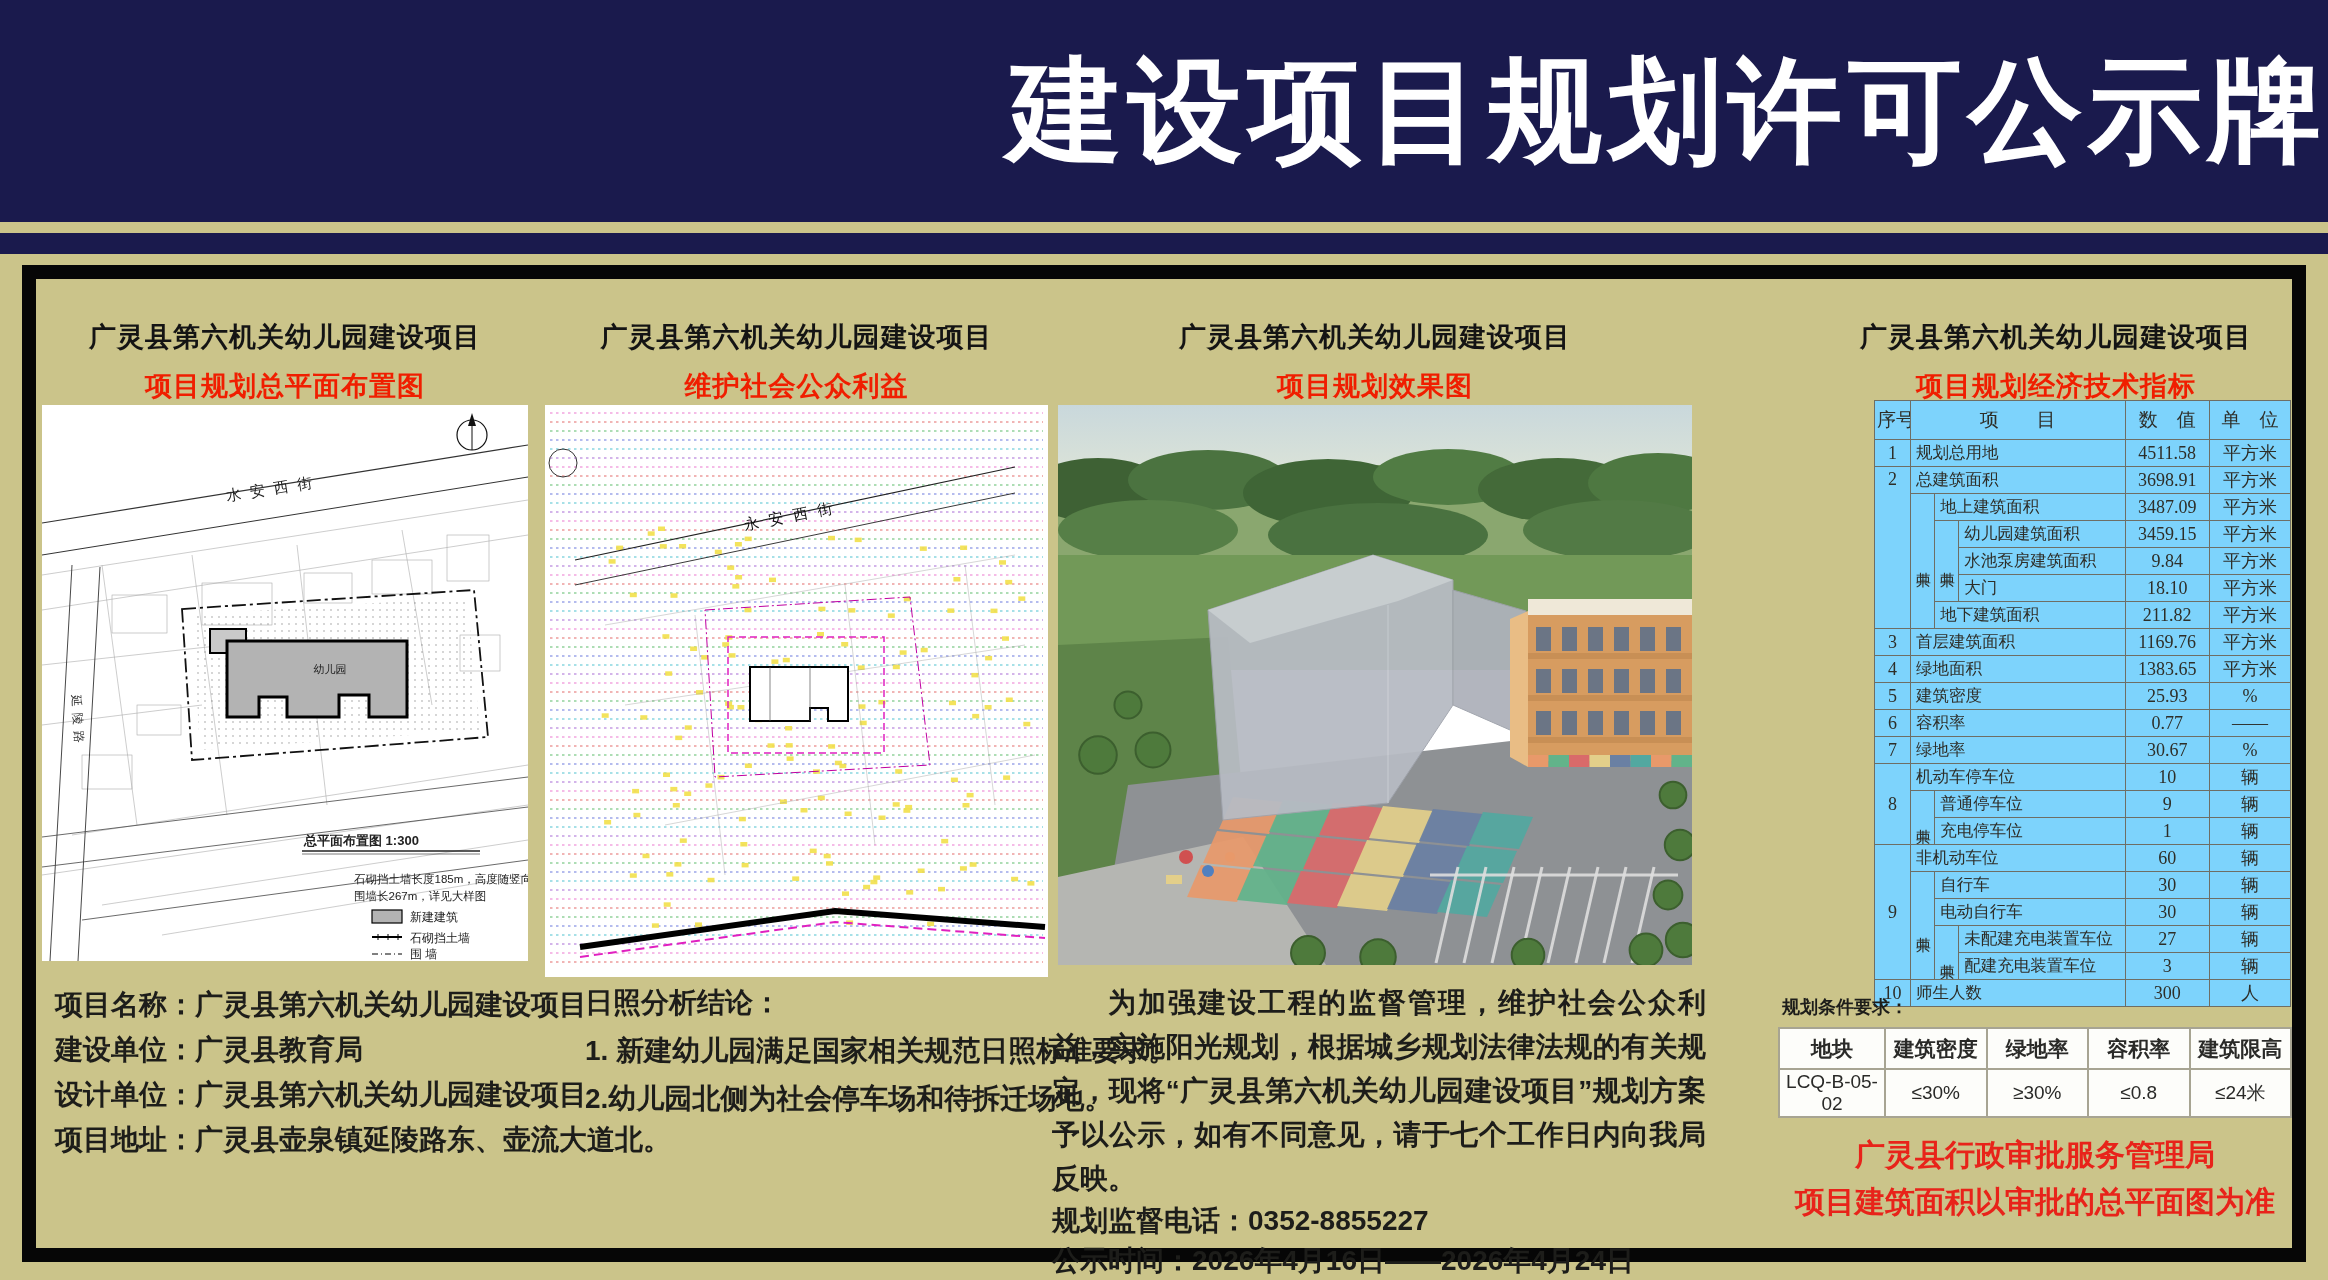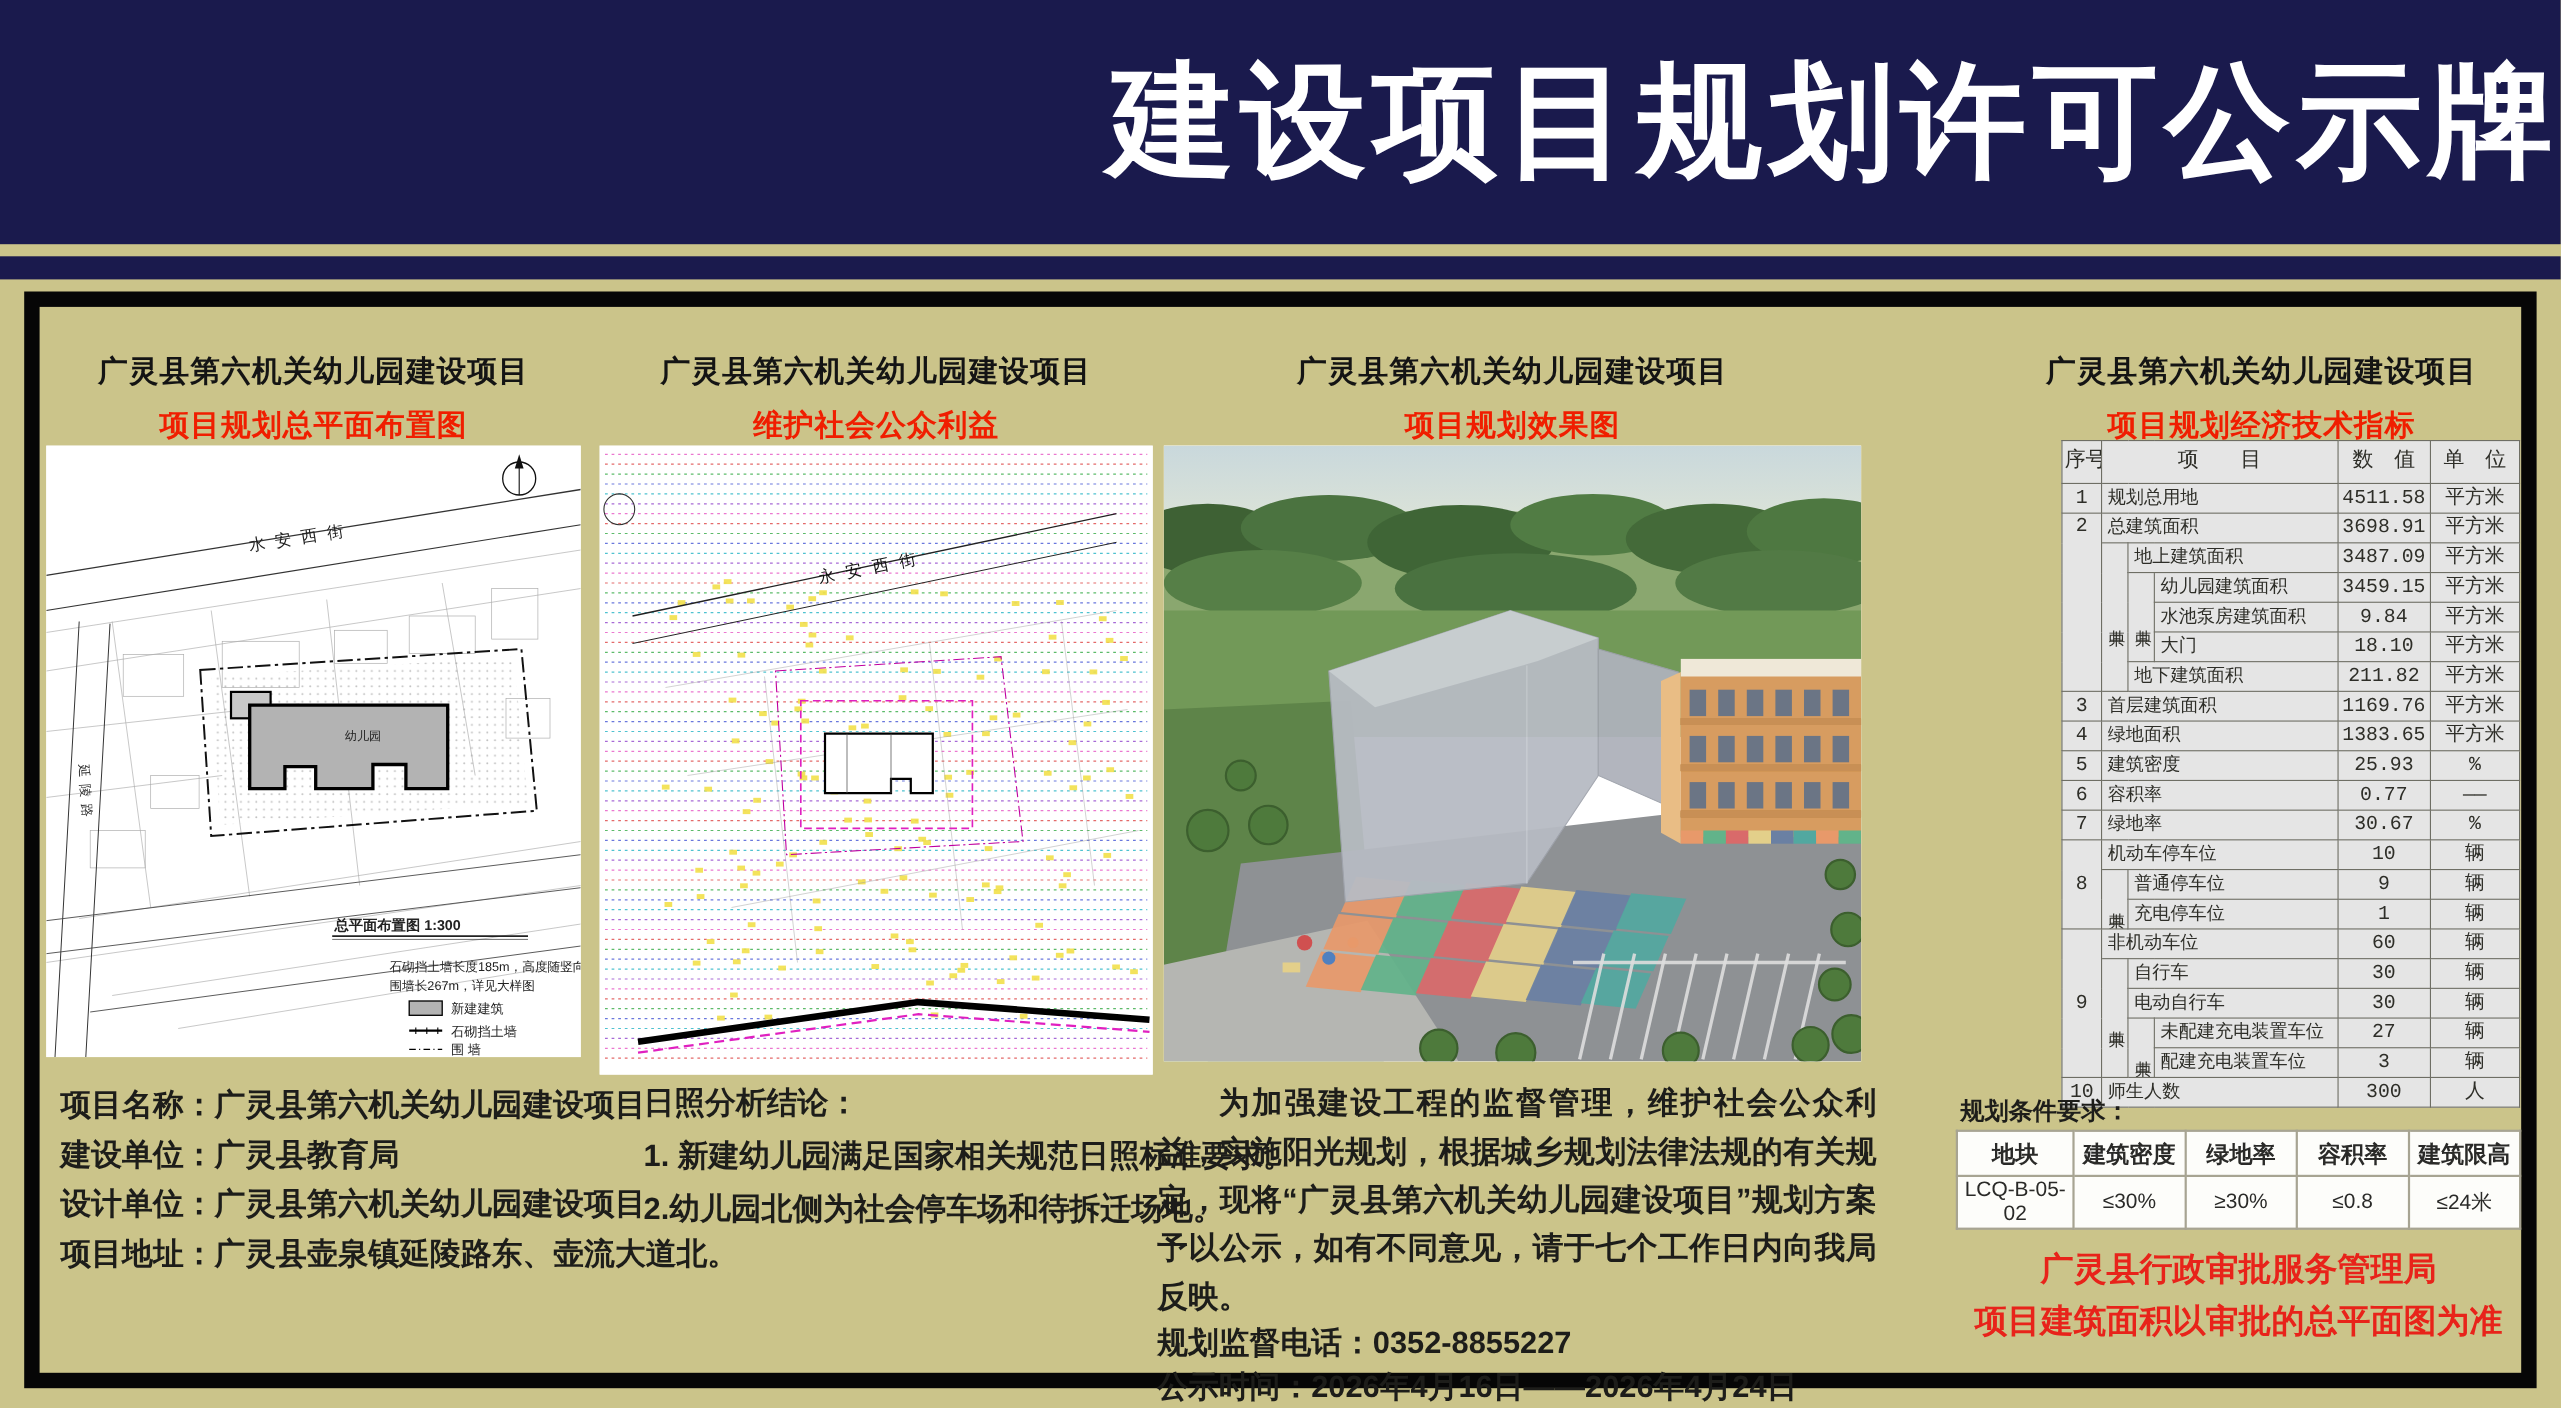--- a/index.html
+++ b/index.html
@@ -17,37 +17,37 @@
   
   .panel-head{position:absolute;top:40px;text-align:center}
   .p-title{font-size:27px;font-weight:bold;color:#141414;letter-spacing:1px}
   .p-sub{font-size:27px;font-weight:bold;color:#f01e00;margin-top:13px;letter-spacing:1px}
   
   .gfx{position:absolute;background:#ffffff;overflow:hidden}
   .gfx svg{display:block}
   
   .ind-wrap{position:absolute;left:1838px;top:121px;width:417px;height:586px}
   table.ind{border-collapse:collapse;table-layout:fixed;width:100%;height:100%;
-    background:#e5e5e5;font-family:Liberation Mono, monospace}
+    background:#7dd3fc;font-family:Liberation Serif, serif}
   .ind th,.ind td{border:1px solid #6e6e64;color:#2e2e28;text-align:center;padding:0 2px;
     font-weight:normal;line-height:1.05;overflow:hidden;white-space:nowrap}
   .ind th{font-size:19px;height:38px}
   .ind td{font-size:18px;height:26px}
   .ind td.name{text-align:left;padding-left:5px;font-size:16.5px}
   .ind td.vert{writing-mode:vertical-rl;text-orientation:upright;font-size:15px;letter-spacing:1px;padding:0;white-space:normal}
   .ind td.topnum{vertical-align:top;padding-top:3px}
   
   .info-col{position:absolute;font-size:28px;font-weight:bold;color:#1d1d1a}
   .info-left{left:19px;top:703px;line-height:45px}
   .sun-conc{left:549px;top:700px;line-height:48px}
   .notice{left:1016px;top:702px;width:654px}
   .notice .para{text-indent:2em;line-height:44px;text-align:justify}
   .notice .line{line-height:40px}
   
-  .cond-title{position:absolute;left:1746px;top:716px;font-size:22px;font-weight:bold;color:#1d1d1a}
+  .cond-title{position:absolute;left:1746px;top:716px;font-size:18px;font-weight:bold;color:#1d1d1a}
   .cond-wrap{position:absolute;left:1742px;top:748px;width:514px}
   table.cond{border-collapse:collapse;width:100%;table-layout:fixed}
   .cond th,.cond td{border:2px solid #a7a492;background:#fdfdfa;height:37px;text-align:center;color:#2a2a28}
   .cond th{font-size:21px;font-weight:bold}
   .cond td{font-size:19px;font-weight:normal}
   
   .authority{position:absolute;left:1702px;top:852px;width:594px;text-align:center;
     color:#e8231a;font-size:30px;font-weight:bold;line-height:47px}
 </style>
 </head>

